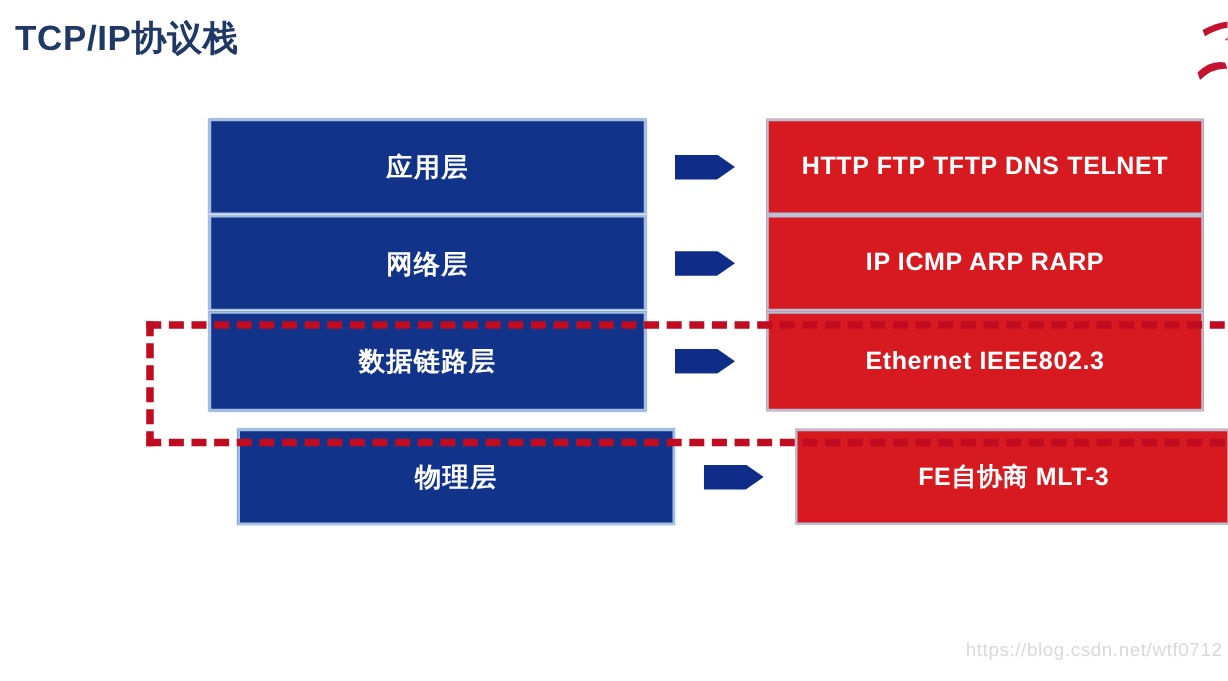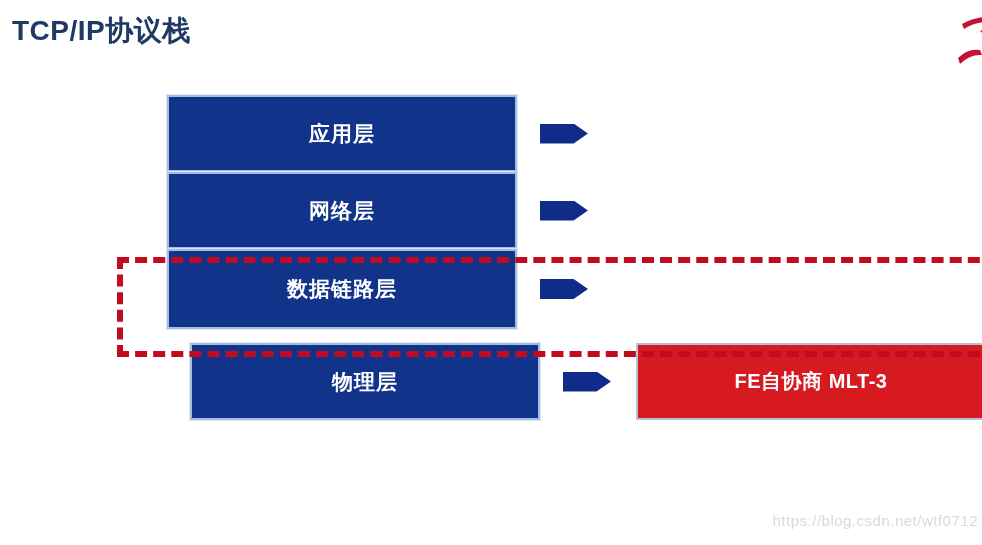--- a/index.html
+++ b/index.html
@@ -65,35 +65,44 @@
   <path fill="var(--logo-red)" d="M30 22 Q44 24 42 36 Q40 46 30 50 Q38 42 36 34 Q34 27 26 26 Z"></path>
   <path fill="var(--logo-red)" d="M4 52 Q14 42 26 44 L28 49 Q16 48 6 58 Z"></path>
 </svg>
 
 <div class="rows">
   <div class="row">
     <div class="layer-box">
       <span>应用层</span>
     </div>
     <div class="arrow"></div>
+    <div class="proto-box">
+      <span>HTTP FTP TFTP DNS TELNET</span>
+    </div>
   </div>
 
 
   <div class="row">
     <div class="layer-box">
       <span>网络层</span>
     </div>
     <div class="arrow"></div>
+    <div class="proto-box">
+      <span>IP ICMP ARP RARP</span>
+    </div>
   </div>
 
   <div class="row">
     <div class="layer-box">
       <span>数据链路层</span>
     </div>
     <div class="arrow"></div>
+    <div class="proto-box">
+      <span>Ethernet IEEE802.3</span>
+    </div>
   </div>
 
   <div class="row">
     <div class="layer-box">
       <span>物理层</span>
     </div>
     <div class="arrow"></div>
     <div class="proto-box">
       <span>FE自协商 MLT-3</span>
     </div>

